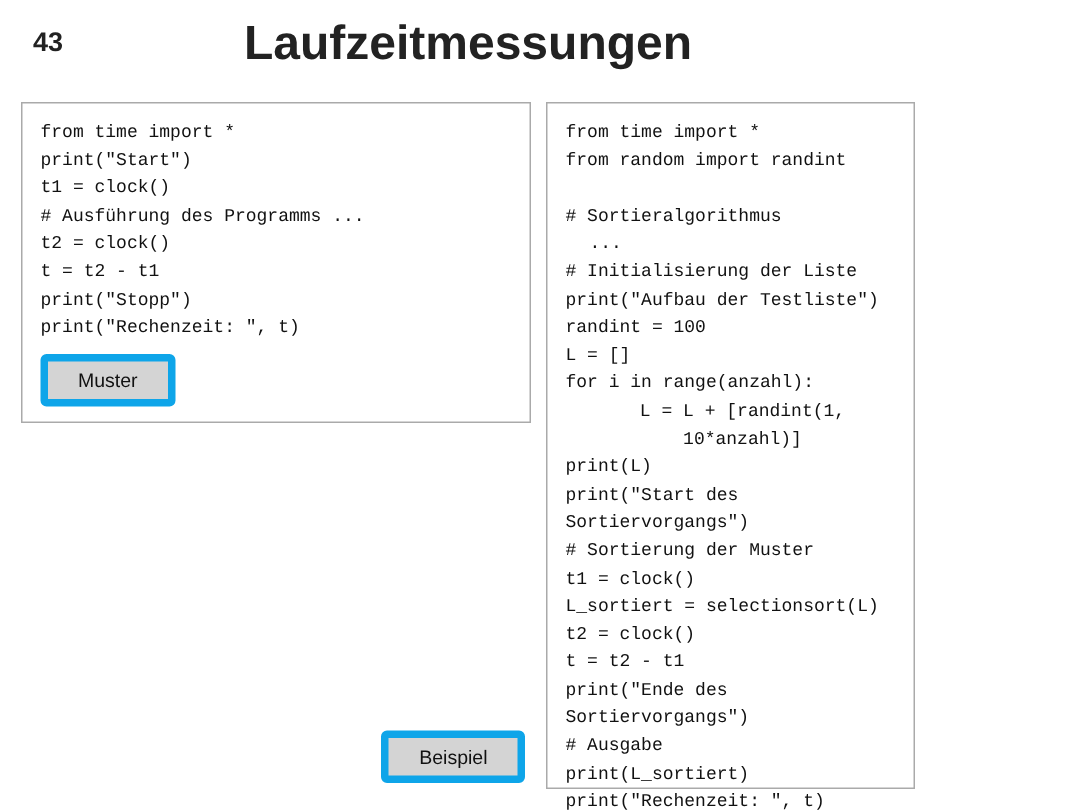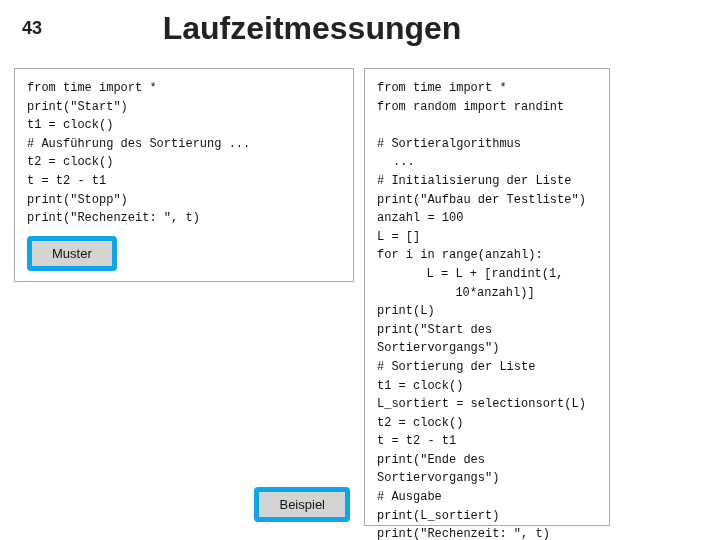--- a/index.html
+++ b/index.html
@@ -119,21 +119,21 @@
   <div class="slide-number">43</div>
   <div class="slide-title">Laufzeitmessungen</div>
 
   <div class="content-area">
 
     <div class="left-panel">
       <div class="code-box">
         <div>from time import *</div>
         <div>print("Start")</div>
         <div>t1 = clock()</div>
-        <div># Ausführung des Sortierung ...</div>
+        <div># Ausführung des Programms ...</div>
         <div>t2 = clock()</div>
         <div>t = t2 - t1</div>
         <div>print("Stopp")</div>
         <div>print("Rechenzeit: ", t)</div>
         <div class="button-row">
           <button class="btn">Muster</button>
         </div>
       </div>
 
       <div class="spacer"></div>
@@ -143,27 +143,27 @@
     </div>
 
     <div class="right-panel">
       <div>from time import *</div>
       <div>from random import randint</div>
       <div>&nbsp;</div>
       <div># Sortieralgorithmus</div>
       <div style="padding-left:16px;">    ...</div>
       <div># Initialisierung der Liste</div>
       <div>print("Aufbau der Testliste")</div>
-      <div>anzahl = 100</div>
+      <div>randint = 100</div>
       <div>L = []</div>
       <div>for i in range(anzahl):</div>
       <div style="padding-left:16px;text-align:center;">L = L + [randint(1, 10*anzahl)]</div>
       <div>print(L)</div>
       <div>print("Start des Sortiervorgangs")</div>
-      <div># Sortierung der Liste</div>
+      <div># Sortierung der Muster</div>
       <div>t1 = clock()</div>
       <div>L_sortiert = selectionsort(L)</div>
       <div>t2 = clock()</div>
       <div>t = t2 - t1</div>
       <div>print("Ende des Sortiervorgangs")</div>
       <div># Ausgabe</div>
       <div>print(L_sortiert)</div>
       <div>print("Rechenzeit: ", t)</div>
     </div>
   </div>

